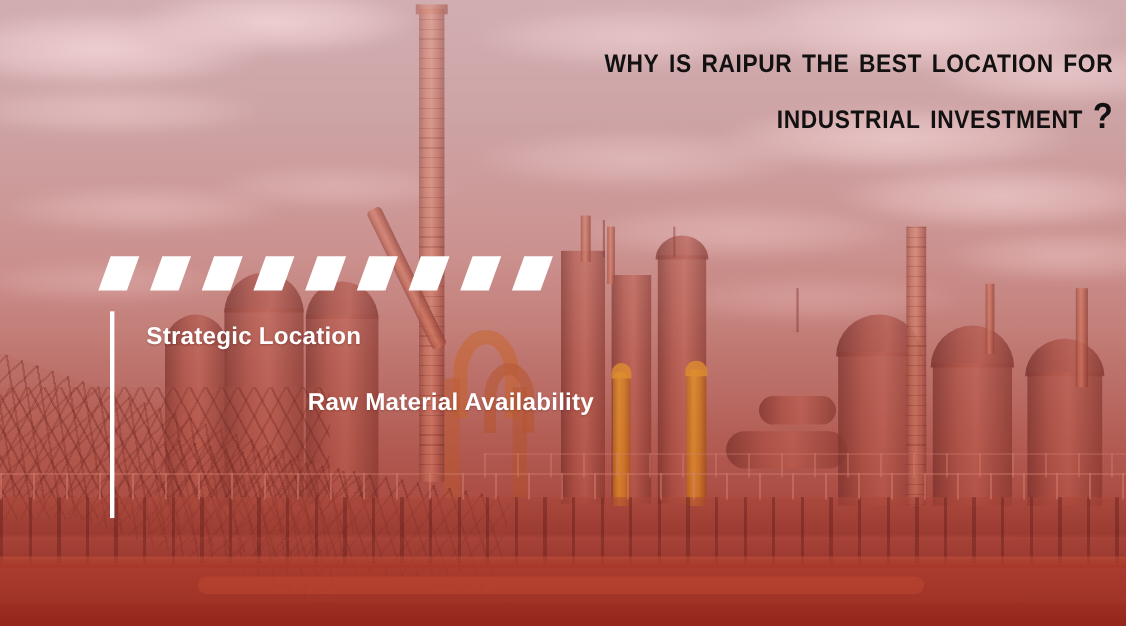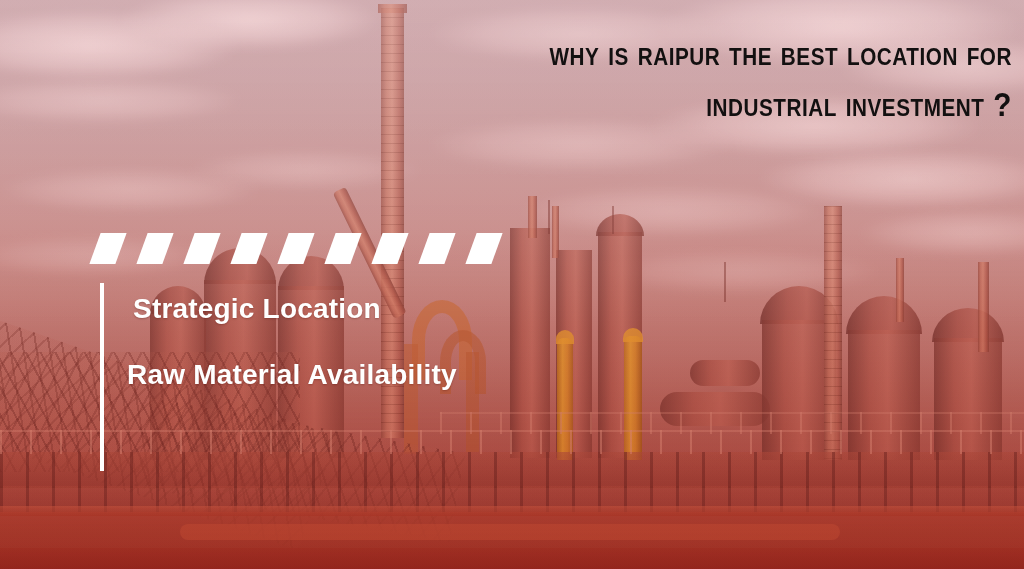--- a/index.html
+++ b/index.html
@@ -209,28 +209,28 @@
   .list {
     position: absolute;
     left: 120px;
     top: 295px;
     width: 420px;
   }
   .list-item {
     color: #ffffff;
     font-family: "Liberation Sans", sans-serif;
     font-weight: 700;
-    font-size: 28px;
+    font-size: 22px;
     line-height: 1;
     letter-spacing: 0.2px;
     white-space: nowrap;
     text-shadow: 0 1px 2px rgba(90,26,20,0.35);
   }
   .list-item.i0 { margin-left: 13px; margin-bottom: 38px; }
-  .list-item.i1 { margin-left: 7px;  margin-bottom: 38px; }
+  .list-item.i1 { margin-left: 7px;  margin-bottom: 38px; text-align: right; }
   .list-item.i2 { margin-left: 2px; }
 </style>
 </head>
 <body>
 
 <div class="banner">
 
   <div class="sky"></div>
 
   <div class="clouds">

